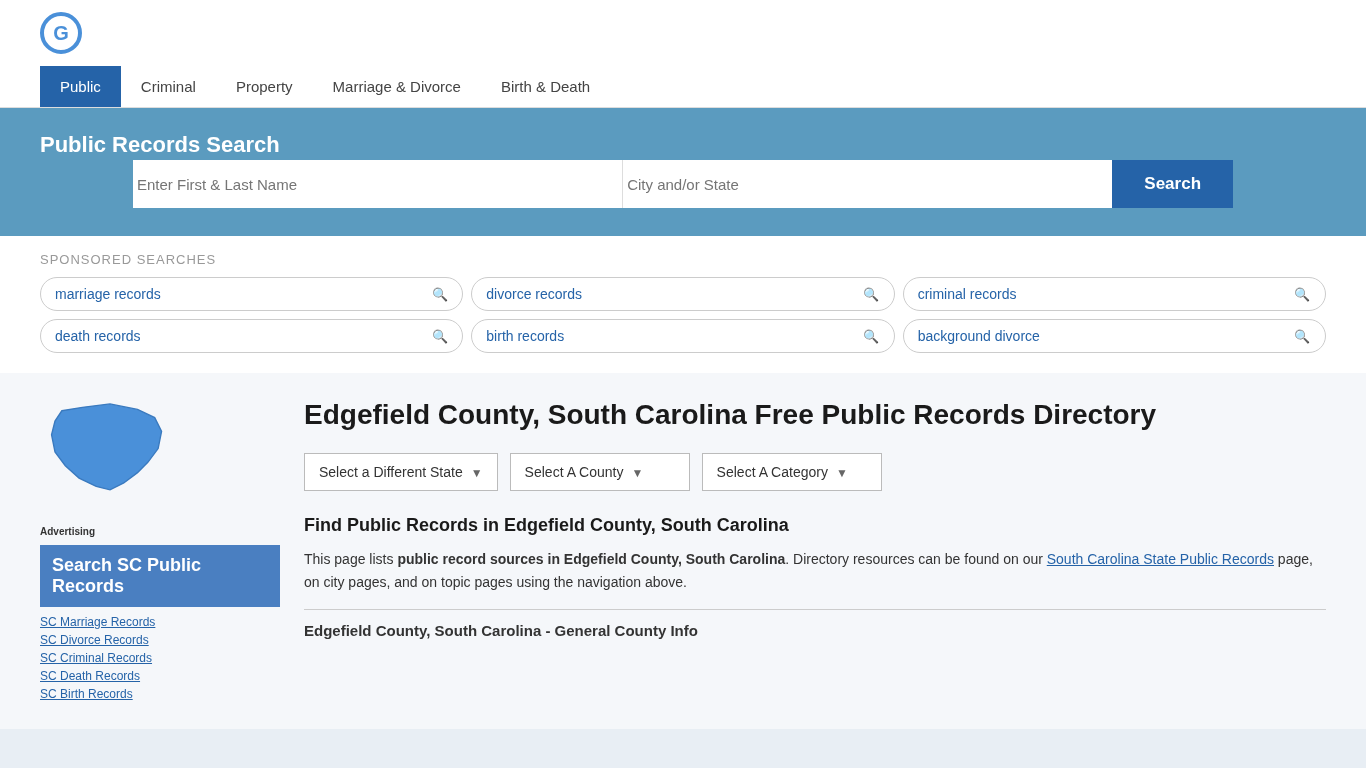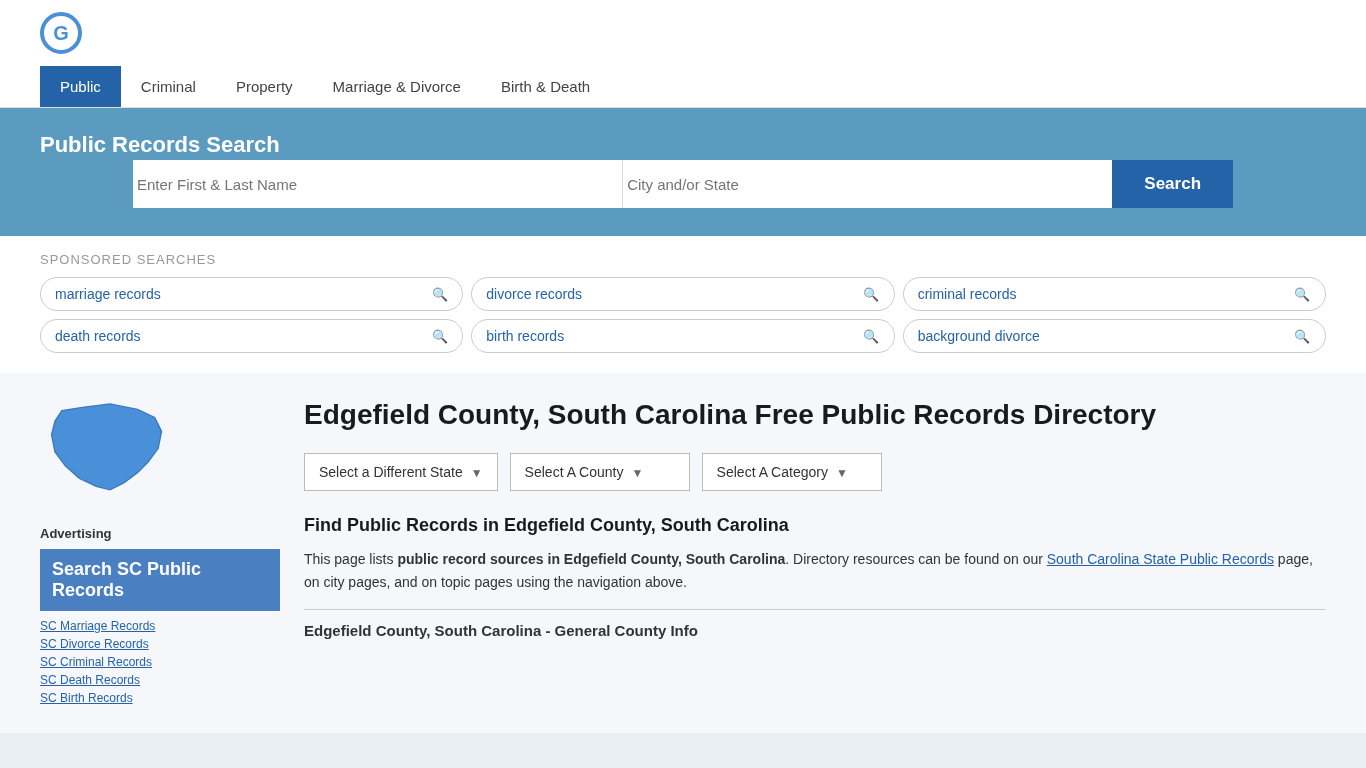--- a/index.html
+++ b/index.html
@@ -34,21 +34,21 @@
     .pill span { color: #2563a8; font-size: 14px; }
     .pill .search-icon { color: #888; font-size: 13px; }
 
     
     .main-content { display: flex; gap: 0; padding: 24px 40px; background: #f5f7fa; }
 
     
     .sidebar { width: 240px; flex-shrink: 0; margin-right: 24px; }
     .state-map { margin-bottom: 16px; }
     .state-svg { width: 140px; height: 110px; }
-    .advertising-label { font-size: 13px; font-weight: bold; color: #333; margin-bottom: 8px; margin-top: 8px; }
+    .advertising-label { font-size: 10px; font-weight: bold; color: #333; margin-bottom: 8px; margin-top: 8px; }
     .ad-box { background: #4a7fc1; color: #fff; padding: 10px 12px; font-size: 18px; font-weight: bold; margin-bottom: 8px; cursor: pointer; }
     .sidebar-link { display: block; color: #2563a8; font-size: 12px; margin-bottom: 4px; text-decoration: underline; cursor: pointer; }
 
     
     .content { flex: 1; }
     .content h1 { font-size: 28px; font-weight: bold; color: #1a1a1a; margin-bottom: 20px; line-height: 1.3; }
     .dropdowns { display: flex; gap: 12px; margin-bottom: 24px; flex-wrap: wrap; }
     .dropdown-select { display: flex; align-items: flex-end; border: 1px solid #bbb; padding: 10px 14px; background: #fff; cursor: pointer; gap: 8px; font-size: 14px; color: #333; min-width: 180px; }
     .dropdown-select .chevron { color: #666; font-size: 12px; }
     .find-title { font-size: 18px; font-weight: bold; color: #1a1a1a; margin-bottom: 12px; }

